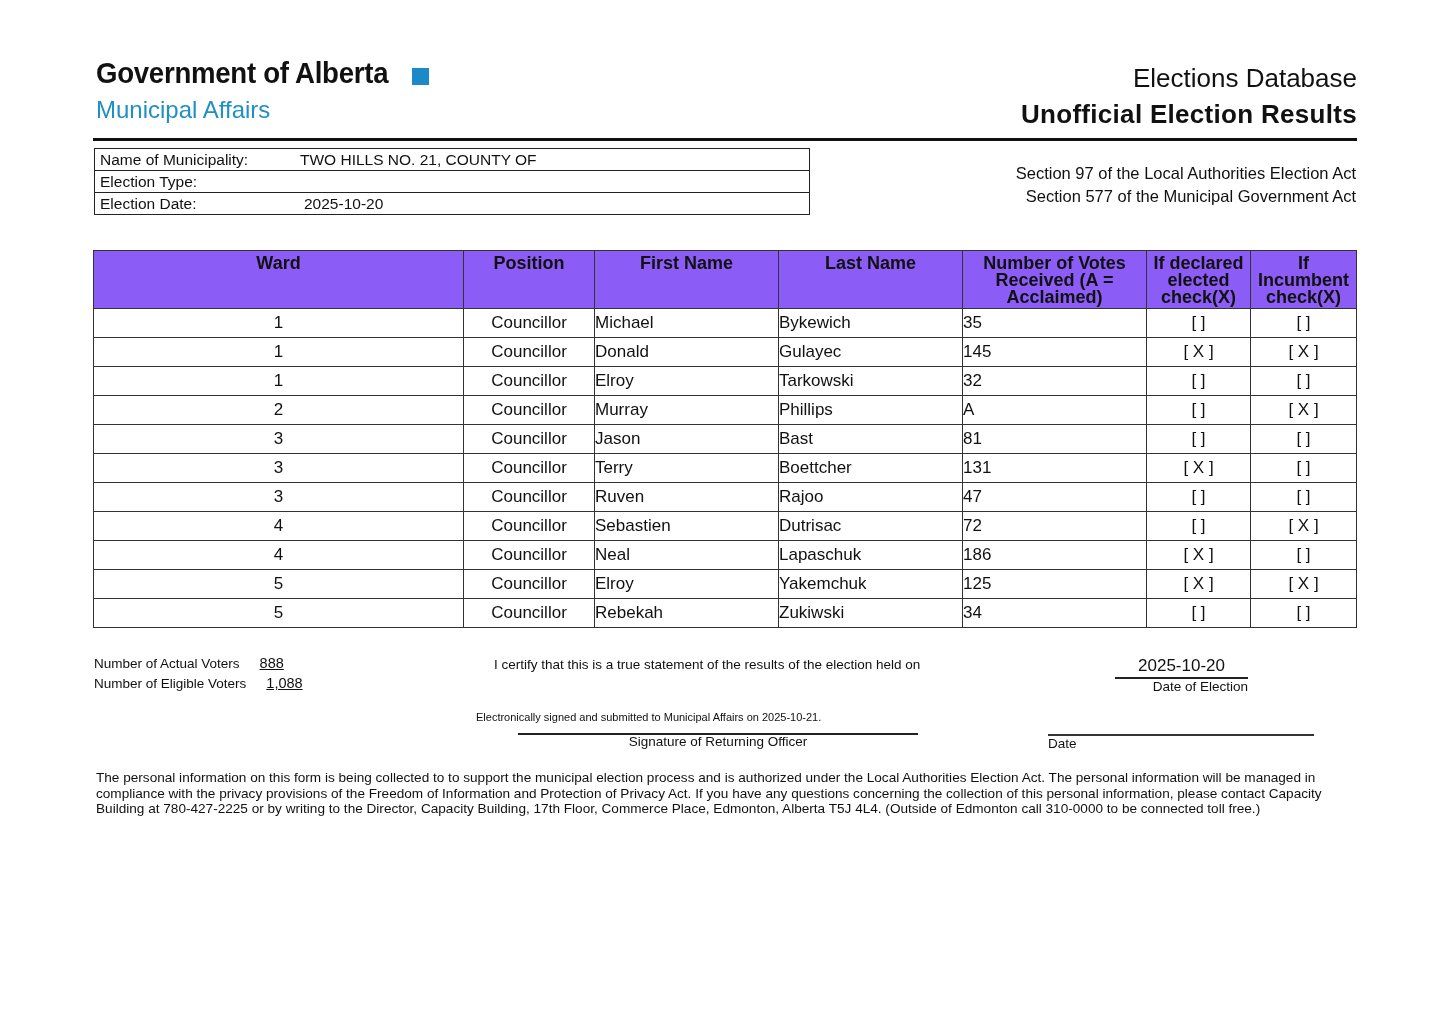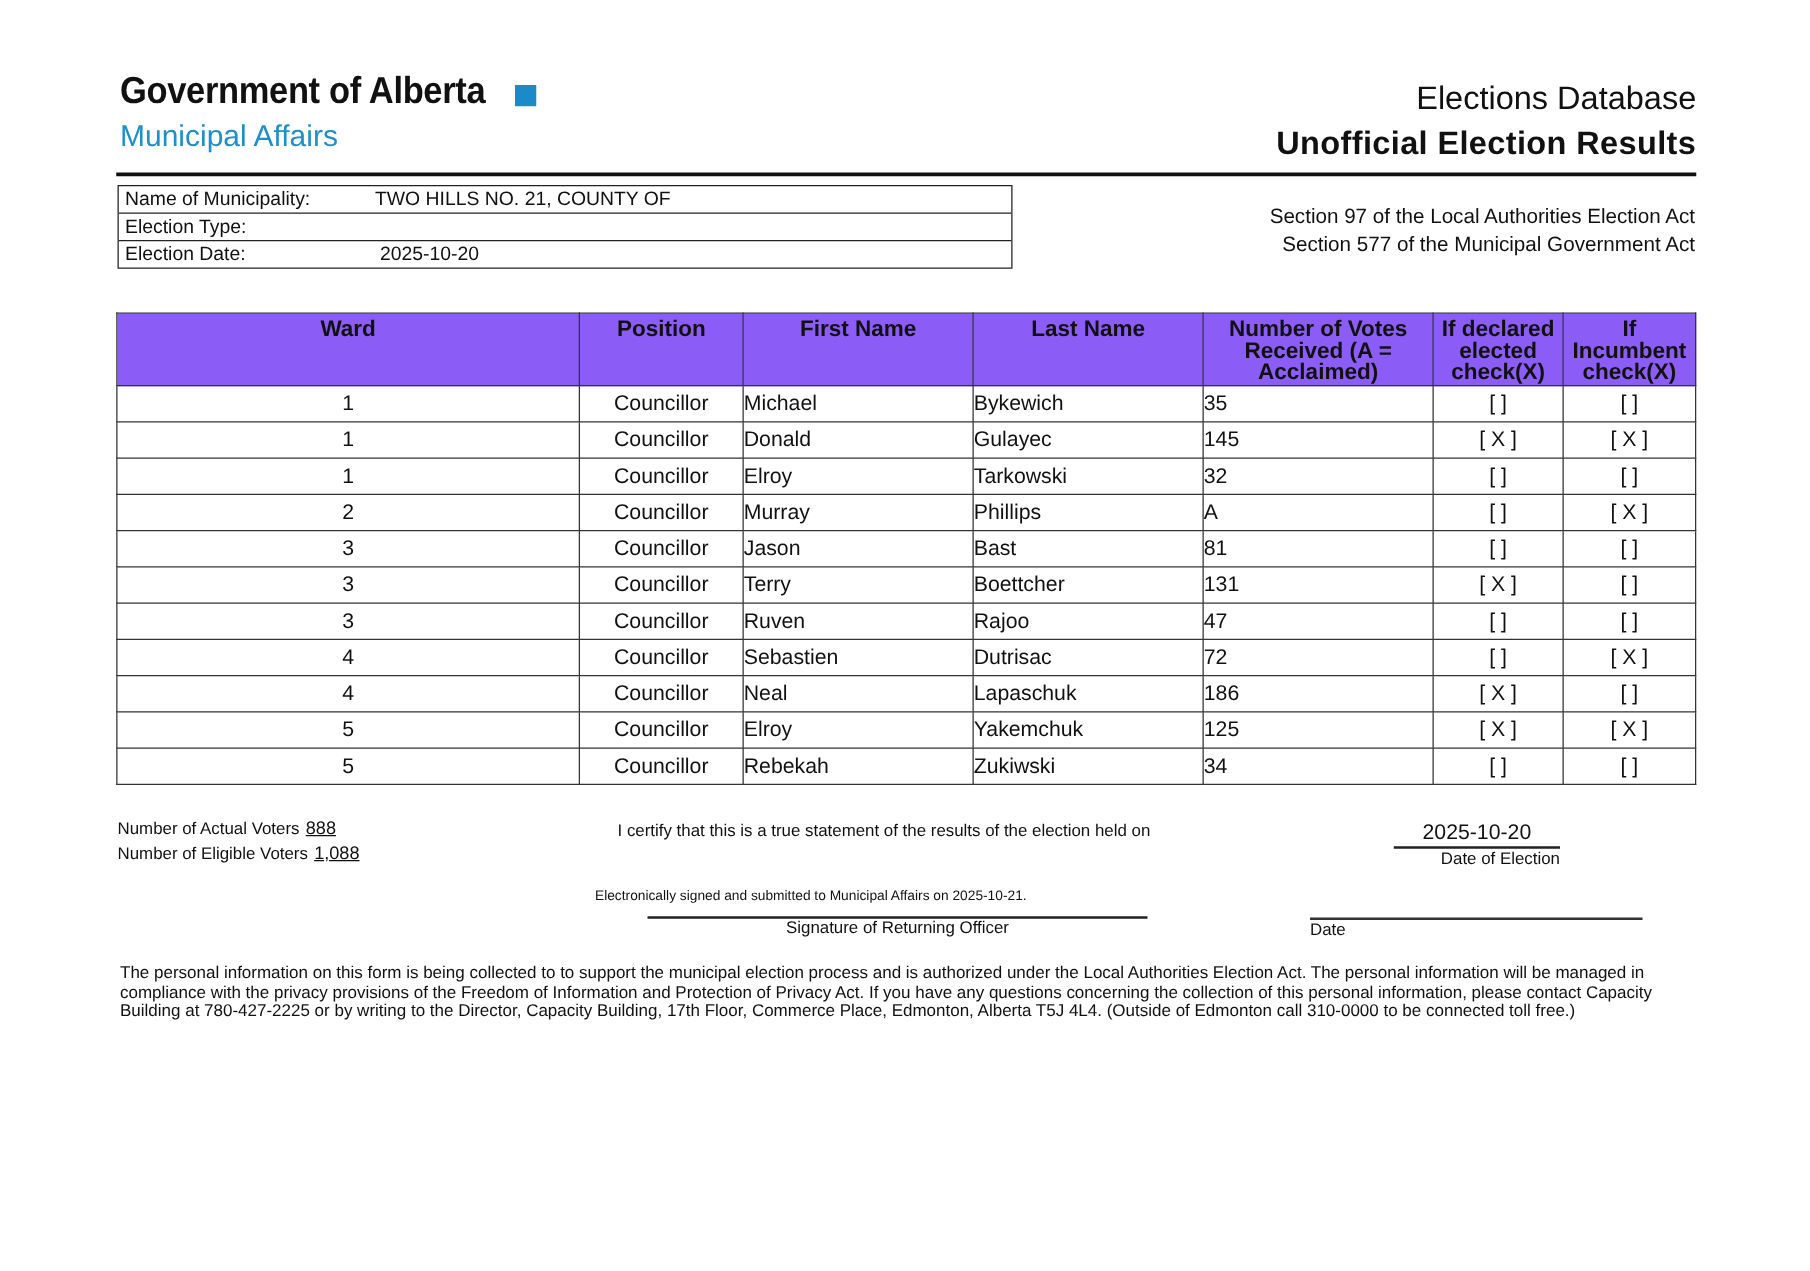--- a/index.html
+++ b/index.html
@@ -26,21 +26,21 @@
     table.results { position: absolute; left: 93px; top: 250px; width: 1263px; border-collapse: collapse; table-layout: fixed; }
     table.results th { background: #8b5cf6; border: 1.5px solid #333; font-weight: bold; font-size: 18px; vertical-align: top; padding: 4px 2px 0 2px; height: 53px; line-height: 17px; }
     table.results td { border: 1.5px solid #333; height: 28px; font-size: 17px; padding: 0; }
     td.c { text-align: center; }
     td.l { text-align: left; padding-left: 7px; }
     td.pos { text-align: center; }
 
     .voters { left: 94px; font-size: 13.5px; white-space: nowrap; }
     .voters.v1 { top: 655px; }
     .voters.v2 { top: 675px; }
-    .voters .num { text-decoration: underline; margin-left: 5px; font-size: 14.5px; }
+    .voters .num { text-decoration: underline; margin-left: 20px; font-size: 14.5px; }
 
     .certify { left: 494px; top: 657px; font-size: 13.5px; white-space: nowrap; }
     .doe-value { left: 1115px; top: 656px; width: 133px; text-align: center; font-size: 17px; }
     .doe-line { left: 1115px; top: 677px; width: 133px; height: 2px; background: #222; }
     .doe-label { left: 1115px; top: 679px; width: 133px; text-align: right; font-size: 13.5px; }
 
     .esigned { left: 476px; top: 711px; font-size: 11px; white-space: nowrap; }
     .sig-line { left: 518px; top: 733px; width: 400px; height: 1.5px; background: #222; }
     .sig-label { left: 518px; top: 734px; width: 400px; text-align: center; font-size: 13.5px; }
     .date-line { left: 1048px; top: 734px; width: 266px; height: 1.5px; background: #333; }

